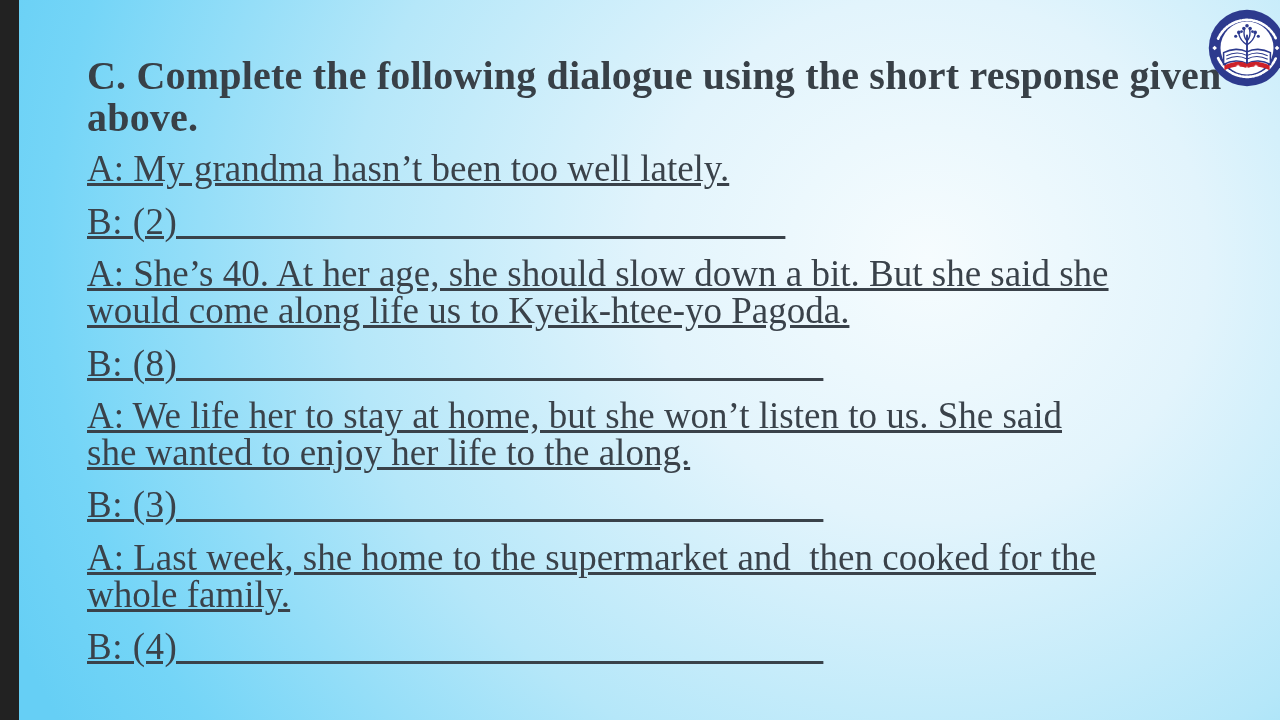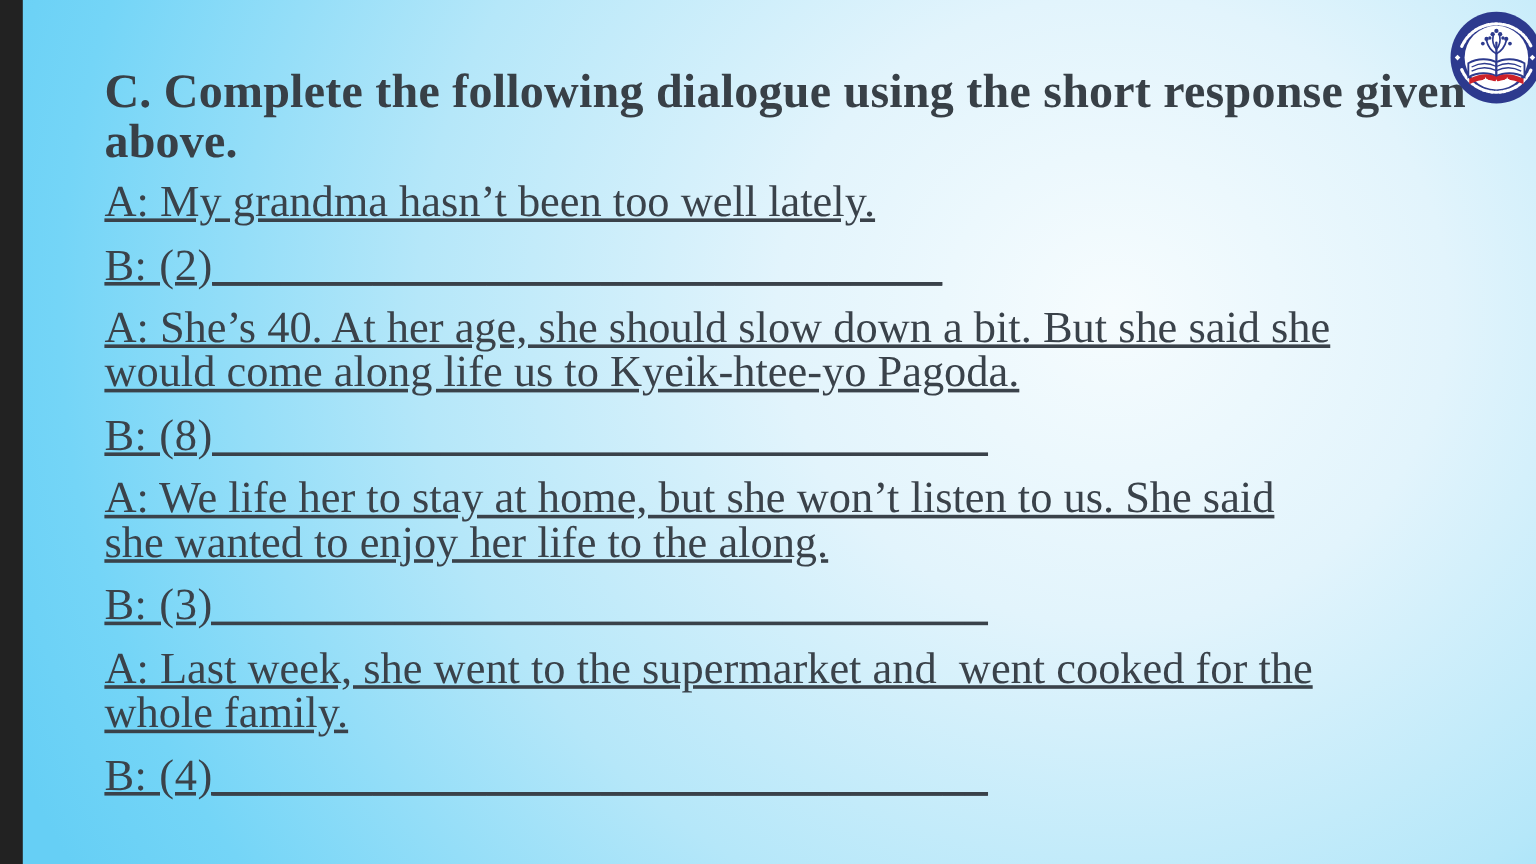--- a/index.html
+++ b/index.html
@@ -79,21 +79,21 @@
     <p class="para">
       <span class="line">A: We life her to stay at home, but she won’t listen to us. She said</span>
       <span class="line">she wanted to enjoy her life to the along.</span>
     </p>
 
     <p class="para">
       <span class="line blank-line">B: (3)__________________________________</span>
     </p>
 
     <p class="para">
-      <span class="line">A: Last week, she went to the supermarket and  went cooked for the</span>
+      <span class="line">A: Last week, she home to the supermarket and  then cooked for the</span>
       <span class="line">whole family.</span>
     </p>
 
     <p class="para">
       <span class="line blank-line">B: (4)__________________________________</span>
     </p>
 
   </div>
 
   <div class="logo">

